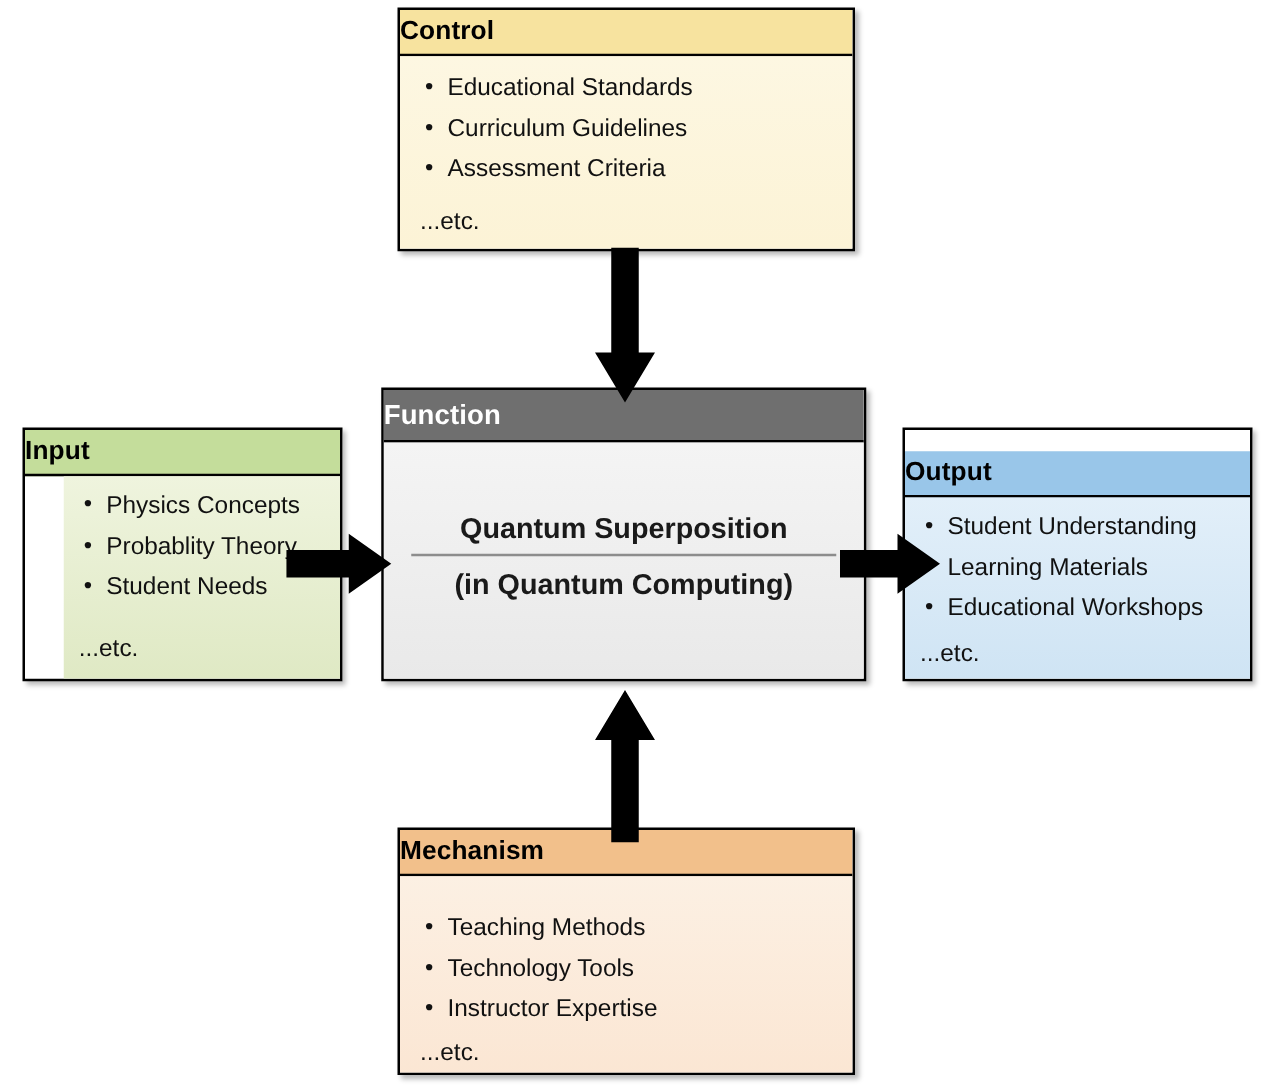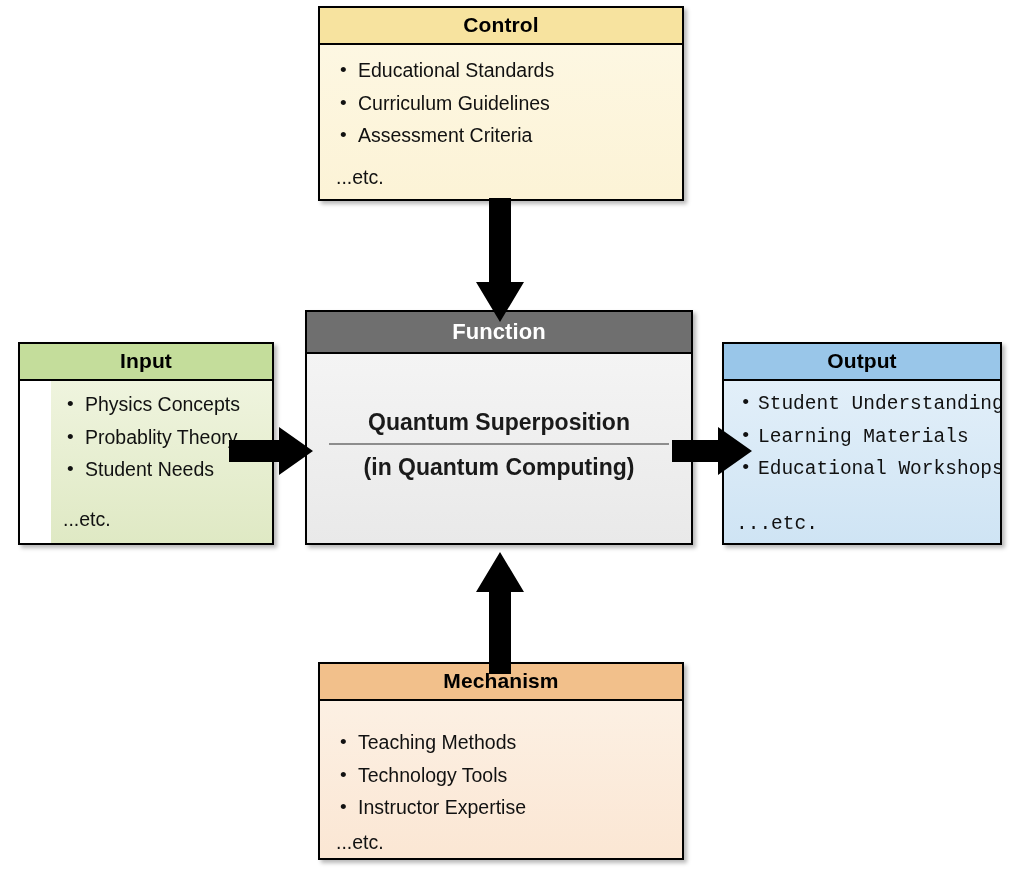--- a/index.html
+++ b/index.html
@@ -26,21 +26,21 @@
     border: 2px solid #000000;
     box-shadow: 3px 3px 4px rgba(0,0,0,0.28);
     display: flex;
     flex-direction: column;
     overflow: hidden;
   }
   .box-header {
     box-sizing: border-box;
     flex: 0 0 auto;
     border-bottom: 2px solid #000000;
-    text-align: center;
+    text-align: left;
     font-weight: bold;
     font-size: 21px;
     letter-spacing: 0.1px;
     color: #000000;
     padding: 6px 0 7px 0;
     line-height: 1.05;
   }
   .box-body {
     box-sizing: border-box;
     flex: 1 1 auto;
@@ -133,25 +133,24 @@
   }
   .fn-sub1, .fn-sub2 {
     font-size: 23px;
     font-weight: bold;
     color: #1a1a1a;
     line-height: 1.28;
   }
 
   
   #output-box { left: 722px; top: 342px; width: 280px; height: 203px; }
-  #output-box .box-header { background: #99c6e9; }
+  #output-box .box-header { background: #99c6e9; margin-top: 17px; }
   #output-box .box-body {
     background: linear-gradient(180deg, #e2eff9 0%, #cfe4f4 100%);
     padding: 14px 12px 6px 12px;
-    font-family: Liberation Mono, monospace;
   }
 
   
   #mechanism-box { left: 318px; top: 662px; width: 366px; height: 198px; }
   #mechanism-box .box-header { background: #f2c08b; }
   #mechanism-box .box-body {
     background: linear-gradient(180deg, #fcf0e3 0%, #fbe6d3 100%);
     padding-top: 32px;
   }
 

